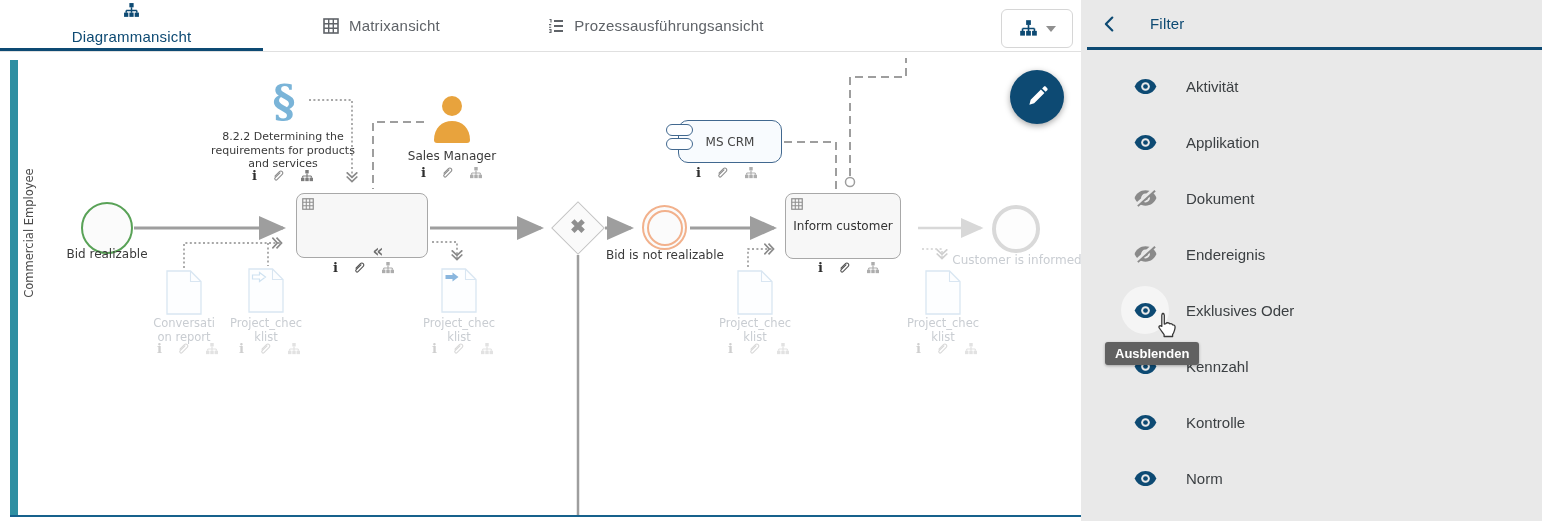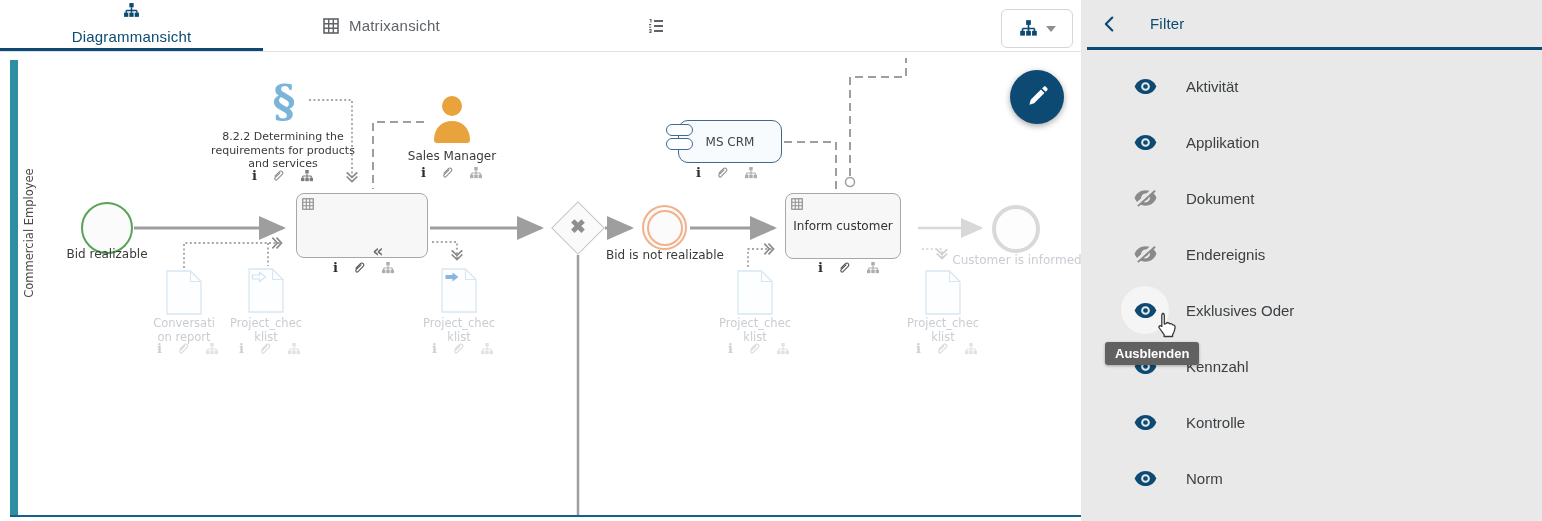--- a/index.html
+++ b/index.html
@@ -128,20 +128,21 @@
       <div class="tab" style="left:263px;width:237px;">
         <svg width="16" height="16" style="color:#5f6368">
             <use href="#ic-grid"></use>
           </svg>
         <span>Matrixansicht</span>
       </div>
       <div class="tab" style="left:500px;width:312px;">
         <svg width="16" height="16" style="color:#5f6368">
             <use href="#ic-list"></use>
           </svg>
+        <span>Prozessausführungsansicht</span>
       </div>
       <div class="switcher">
         <svg width="19" height="17" style="color:#0d4a73">
             <use href="#ic-orgchart"></use>
           </svg>
         <span class="caret"></span>
       </div>
     </div>
 
     <div class="fab">

